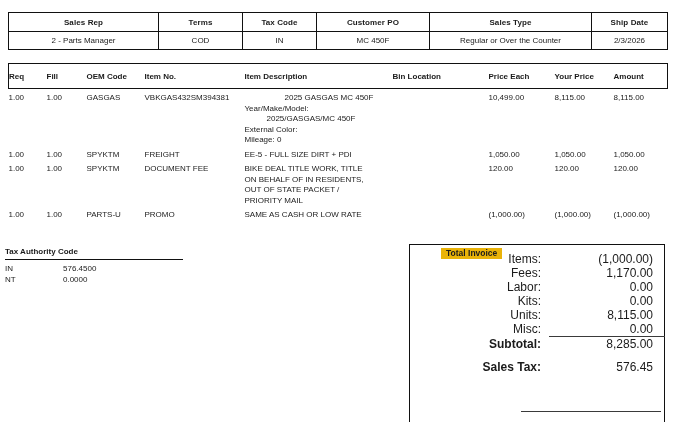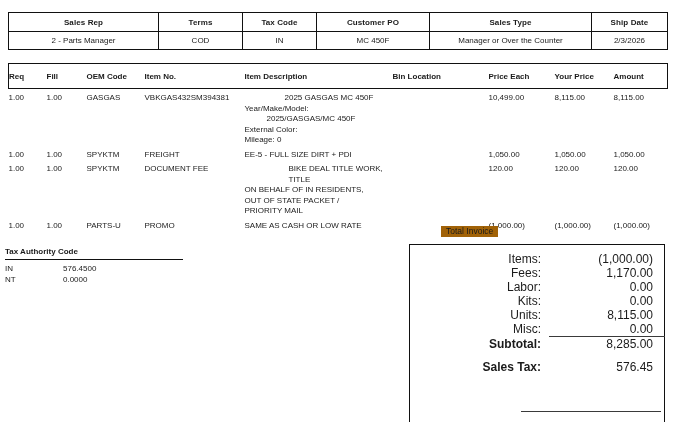--- a/index.html
+++ b/index.html
@@ -127,25 +127,25 @@
     top: 244px;
     width: 256px;
     height: 180px;
     border: 1.5px solid #111111;
     border-bottom: none;
     box-sizing: border-box;
   }
   .total-legend {
     position: absolute;
     left: 441px;
-    top: 226px;
-    background: #a16207;
+    top: 248px;
+    background: #eab308;
     padding: 0 5px;
     font-size: 8.5px;
-    font-weight: normal;
+    font-weight: bold;
     line-height: 11px;
   }
   .total-table {
     position: absolute;
     left: 409px;
     top: 252px;
     width: 256px;
     border-collapse: collapse;
     table-layout: fixed;
   }
@@ -198,21 +198,21 @@
       <th>Sales Type</th>
       <th>Ship Date</th>
     </tr>
   </thead>
   <tbody>
     <tr>
       <td>2 - Parts  Manager</td>
       <td>COD</td>
       <td>IN</td>
       <td>MC 450F</td>
-      <td>Manager or Over the Counter</td>
+      <td>Regular or Over the Counter</td>
       <td>2/3/2026</td>
     </tr>
   </tbody>
 </table>
 
 <table class="items-table">
   <colgroup>
     <col style="width:38px">
     <col style="width:40px">
     <col style="width:58px">
@@ -266,21 +266,21 @@
         <td class="ta-r">1,050.00</td>
         <td class="ta-r">1,050.00</td>
         <td class="ta-r pad-r6">1,050.00</td>
       </tr>
       <tr>
         <td class="ta-l pad-l4">1.00</td>
         <td class="ta-l">1.00</td>
         <td class="ta-l">SPYKTM</td>
         <td class="ta-l nowrap-break">DOCUMENT FEE</td>
         <td class="ta-l">
-          <span style="display: block; margin-left: 44px;">BIKE DEAL TITLE WORK, TITLE</span>
+          <span style="display: block;">BIKE DEAL TITLE WORK, TITLE</span>
           <span style="display: block;">ON BEHALF OF IN RESIDENTS,</span>
           <span style="display: block;">OUT OF STATE PACKET /</span>
           <span style="display: block;">PRIORITY MAIL</span>
         </td>
         <td class="ta-l"></td>
         <td class="ta-r">120.00</td>
         <td class="ta-r">120.00</td>
         <td class="ta-r pad-r6">120.00</td>
       </tr>
       <tr>

